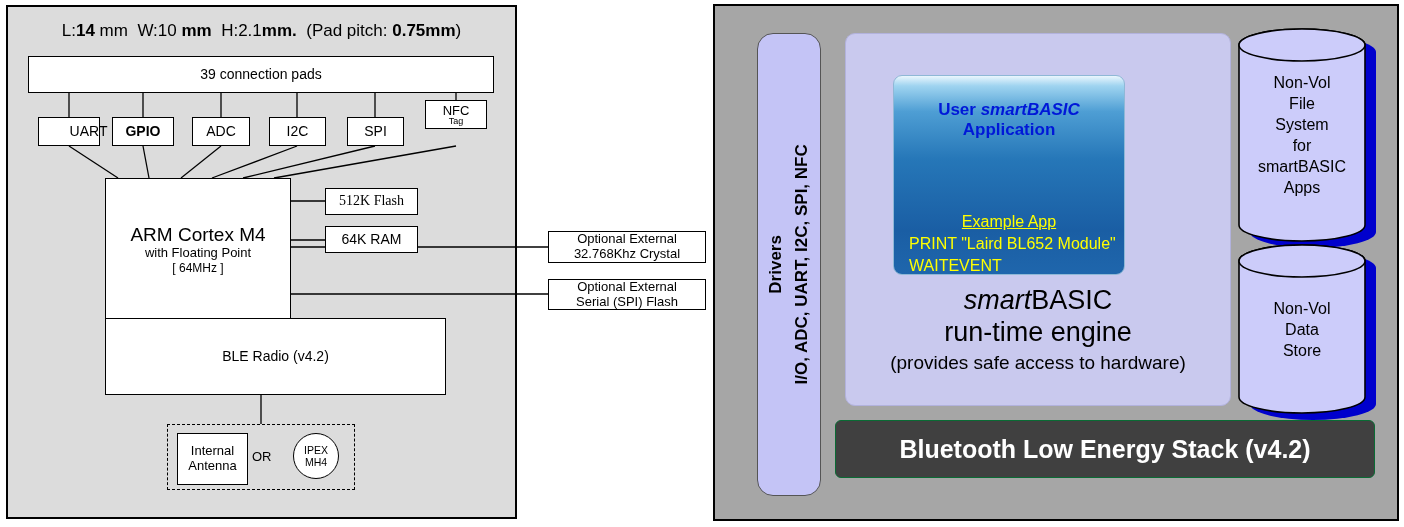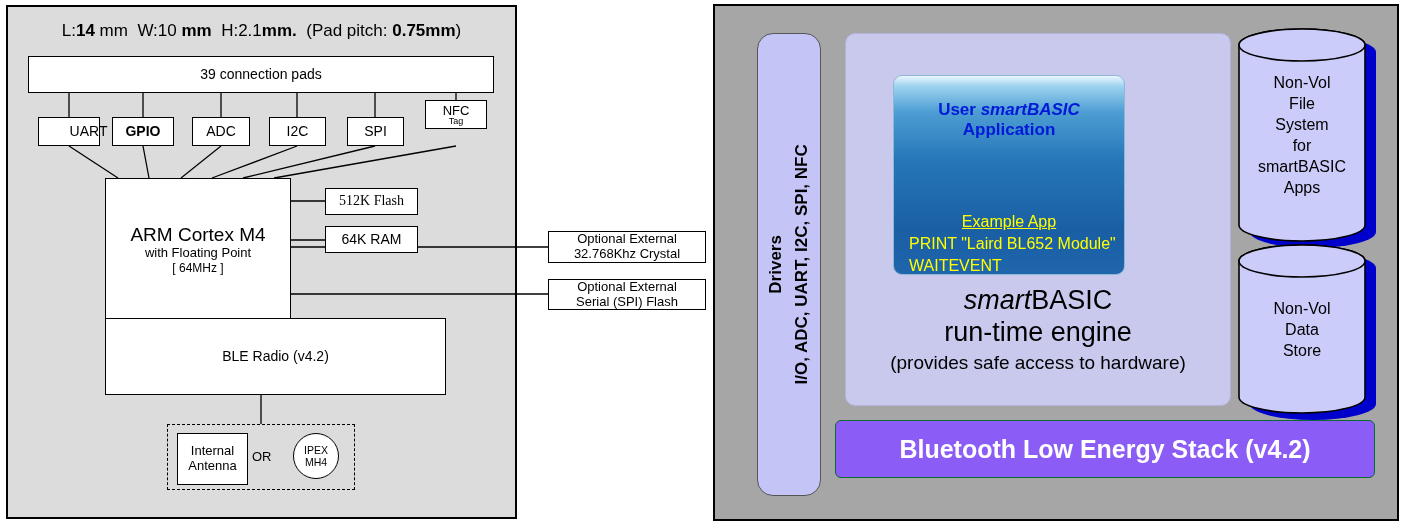--- a/index.html
+++ b/index.html
@@ -138,15 +138,15 @@
     </g>
     <g fill="#ccccfa" stroke="#000" stroke-width="1.6">
       <path d="M1,17 A63,16 0 0 1 127,17 L127,153 A63,16 0 0 1 1,153 Z"></path>
       <ellipse cx="64" cy="17" rx="63" ry="16"></ellipse>
     </g>
   </svg>
   <div class="pre" style="position:absolute;left:1238px;top:298px;width:128px;text-align:center;font-size:16px;line-height:21px;z-index:3;">Non-Vol
 Data
 Store</div>
 
-  <div style="position:absolute;left:835px;top:420px;width:540px;height:58px;background:#8b5cf6;border:1px solid #0a6b34;border-radius:6px;z-index:2;color:#fff;font-weight:bold;font-size:25px;display:flex;align-items:center;justify-content:center;">Bluetooth Low Energy Stack (v4.2)</div>
+  <div style="position:absolute;left:835px;top:420px;width:540px;height:58px;background:#404040;border:1px solid #0a6b34;border-radius:6px;z-index:2;color:#fff;font-weight:bold;font-size:25px;display:flex;align-items:center;justify-content:center;">Bluetooth Low Energy Stack (v4.2)</div>
 
 </div>
 
 </body></html>

